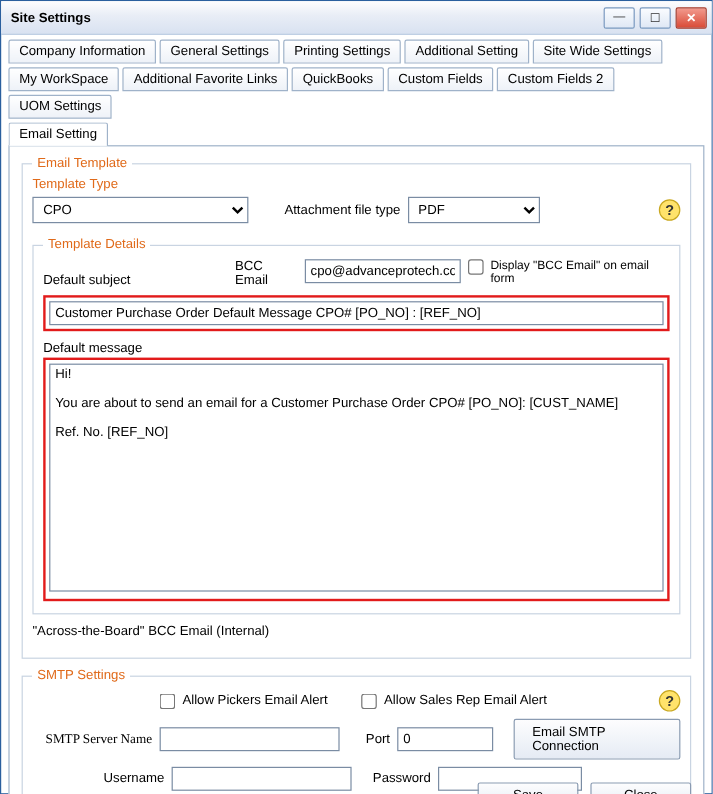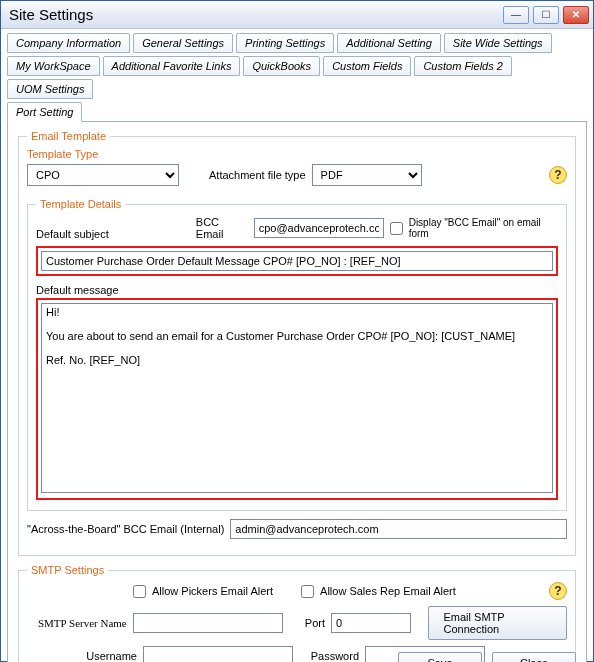--- a/index.html
+++ b/index.html
@@ -1,23 +1,23 @@
 <!DOCTYPE html>
 <html><head>
 <meta charset="utf-8">
 <style>
   * { box-sizing: border-box; }
   body { margin:0; font-family:"Segoe UI",Tahoma,sans-serif; font-size:11px; background:#fff; }
   .window { width:594px; height:662px; border:1px solid #2a5f9e; background:#fff; position:relative; }
   .titlebar { height:28px; background:linear-gradient(#fdfdfe,#e8edf6 45%,#d9e2f1); border-bottom:1px solid #b0c4de; display:flex; align-items:center; padding:0 4px 0 8px; }
-  .titlebar .title { flex:1; font-size:15px; color:#000; }
+  .titlebar .title { flex:1; font-size:11px; color:#000;font-weight:bold; }
   .tbtn { width:26px; height:18px; margin-left:4px; border:1px solid #7a9ac0; border-radius:2px; background:linear-gradient(#fafcff,#dfe8f5); display:flex; align-items:center; justify-content:center; font-size:10px; color:#333; }
   .tbtn.close { background:linear-gradient(#f29a8e,#d94b37); color:#fff; border-color:#a63a2a; font-weight:bold; }
   .client { padding:4px 6px 6px 6px; }
-  .tabrow { display:flex; flex-wrap:wrap; gap:3px; margin-bottom:3px;font-style:italic; }
+  .tabrow { display:flex; flex-wrap:wrap; gap:3px; margin-bottom:3px; }
   .tab { border:1px solid #9fb2c9; border-bottom:1px solid #9fb2c9; background:linear-gradient(#fff,#eef2f8); padding:3px 8px; font-size:11px; border-radius:2px 2px 0 0; cursor:default; white-space:nowrap; }
   .tab.active { background:#fff; border-bottom:1px solid #fff; position:relative; z-index:2; }
   .tabpanel { border:1px solid #9fb2c9; background:#fff; padding:8px 10px 10px 10px; margin-top:-1px; height:560px; position:relative; }
   fieldset { border:1px solid #c9d4e2; margin:0 0 8px 0; padding:6px 8px 10px 8px; }
   fieldset > legend { font-size:11px; color:#e06a1a; padding:0 4px; }
   fieldset.inner > legend { color:#e06a1a; }
   label { font-size:11px; color:#000; }
   .row { display:flex; align-items:center; gap:6px; margin-bottom:6px; }
   select,input[type=text],textarea { border:1px solid #7a8ca3; font-family:inherit; font-size:11px; padding:2px 4px; background:#fff; }
   select { height:22px; }
@@ -51,50 +51,50 @@
     </div>
     <div class="tabrow">
       <div class="tab">My WorkSpace</div>
       <div class="tab">Additional Favorite Links</div>
       <div class="tab">QuickBooks</div>
       <div class="tab">Custom Fields</div>
       <div class="tab">Custom Fields 2</div>
       <div class="tab">UOM Settings</div>
     </div>
     <div class="tabrow" style="margin-bottom:0">
-      <div class="tab active">Port Setting</div>
+      <div class="tab active">Email Setting</div>
     </div>
 
     <div class="tabpanel">
 
       <fieldset>
         <legend>Email Template</legend>
 
         <fieldset class="inner" style="border:none; padding:0 0 6px 0; margin:0;">
           <legend style="padding:0">Template Type</legend>
           <div class="row" style="margin-top:4px;">
-            <select style="width:152px">
+            <select style="width:180px">
               <option>CPO</option>
             </select>
             <div style="width:18px"></div>
             <label>Attachment file type</label>
             <select style="width:110px">
               <option>PDF</option>
             </select>
             <div style="flex:1"></div>
             <div class="help">?</div>
           </div>
         </fieldset>
 
         <fieldset class="inner">
           <legend>Template Details</legend>
 
           <div class="row" style="align-items:flex-end;">
             <label style="width:90px">Default subject</label>
-            <div style="flex:1; display:flex; align-items:center; gap:6px; justify-content:flex-start;">
+            <div style="flex:1; display:flex; gap:6px; justify-content:flex-start;">
               <div style="width:60px"></div>
               <label>BCC Email</label>
               <input type="text" style="width: 130px;" value="cpo@advanceprotech.com">
               <input type="checkbox" style="">
               <label style="font-size:10px">Display "BCC Email" on email form</label>
             </div>
           </div>
 
           <div class="redbox">
             <input type="text" style="width: 100%; border: 1px solid rgb(122, 140, 163);" value="Customer Purchase Order Default Message CPO# [PO_NO] : [REF_NO]">
@@ -106,21 +106,20 @@
             <textarea rows="13" style="height: 190px;">Hi!
 
 You are about to send an email for a Customer Purchase Order CPO# [PO_NO]: [CUST_NAME]
 
 Ref. No. [REF_NO]</textarea>
           </div>
         </fieldset>
 
         <div class="row" style="margin-top:6px;">
           <label>"Across-the-Board" BCC Email (Internal)</label>
-          <input type="text" style="flex: 1 1 0%;" value="admin@advanceprotech.com">
         </div>
       </fieldset>
 
       <fieldset>
         <legend>SMTP Settings</legend>
         <div class="row" style="justify-content:center; position:relative;">
           <div style="width:100px"></div>
           <input type="checkbox" style="">
           <label>Allow Pickers Email Alert</label>
           <div style="width:16px"></div>

